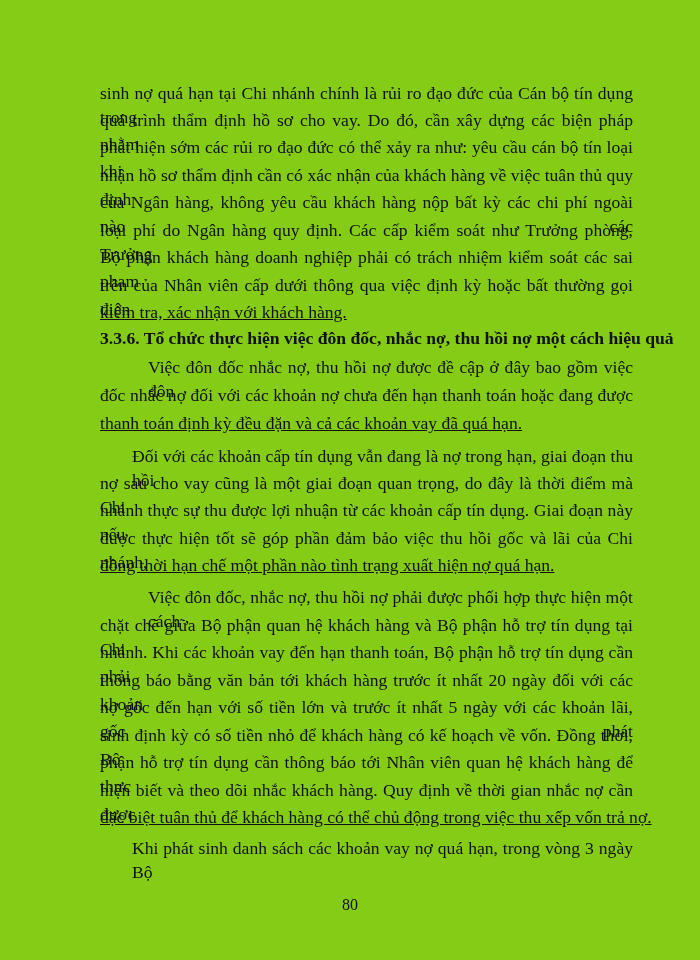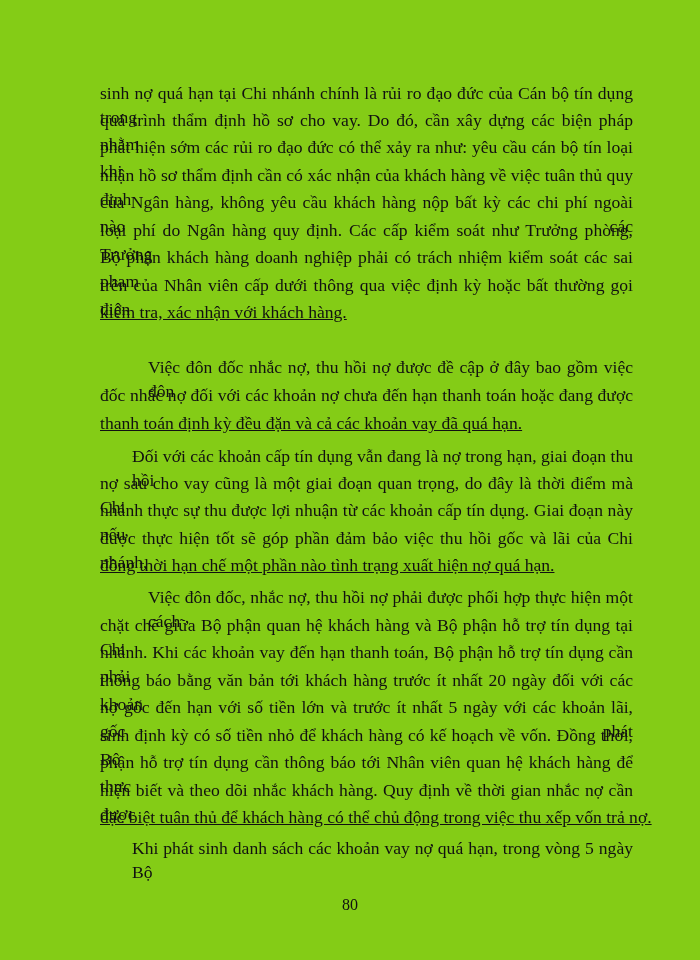--- a/index.html
+++ b/index.html
@@ -39,20 +39,21 @@
     <div class="line" style="top: 108px; white-space: normal; height: auto;">quá trình thẩm định hồ sơ cho vay. Do đó, cần xây dựng các biện pháp nhằm</div>
     <div class="line" style="top: 135px; white-space: normal; height: auto;">phát hiện sớm các rủi ro đạo đức có thể xảy ra như: yêu cầu cán bộ tín loại khi</div>
     <div class="line" style="top: 163px; white-space: normal; height: auto;">nhận hồ sơ thẩm định cần có xác nhận của khách hàng về việc tuân thủ quy định</div>
     <div class="line" style="top: 190px; white-space: normal; height: auto;">của Ngân hàng, không yêu cầu khách hàng nộp bất kỳ các chi phí ngoài nào các</div>
     <div class="line" style="top: 218px; white-space: normal; height: auto;">loại phí do Ngân hàng quy định. Các cấp kiểm soát như Trưởng phòng, Trưởng</div>
     <div class="line" style="top: 245px; white-space: normal; height: auto;">Bộ phận khách hàng doanh nghiệp phải có trách nhiệm kiểm soát các sai phạm</div>
     <div class="line" style="top: 273px; white-space: normal; height: auto;">trên của Nhân viên cấp dưới thông qua việc định kỳ hoặc bất thường gọi điện</div>
     <div class="line last" style="top:300px">kiểm tra, xác nhận với khách hàng.</div>
   </div>
 
+  <div class="line heading" style="top:326px">3.3.6. Tổ chức thực hiện việc đôn đốc, nhắc nợ, thu hồi nợ một cách hiệu quả</div>
 
   <div>
     <div class="line" style="top: 355px; left: 148px; width: 485px; white-space: normal; height: auto;">Việc đôn đốc nhắc nợ, thu hồi nợ được đề cập ở đây bao gồm việc đôn</div>
     <div class="line" style="top: 383px; white-space: normal; height: auto;">đốc nhắc nợ đối với các khoản nợ chưa đến hạn thanh toán hoặc đang được</div>
     <div class="line last" style="top:411px">thanh toán định kỳ đều đặn và cả các khoản vay đã quá hạn.</div>
   </div>
 
   <div>
     <div class="line" style="top: 444px; left: 132px; width: 501px; white-space: normal; height: auto;">Đối với các khoản cấp tín dụng vẫn đang là nợ trong hạn, giai đoạn thu hồi</div>
     <div class="line" style="top: 471px; white-space: normal; height: auto;">nợ sau cho vay cũng là một giai đoạn quan trọng, do đây là thời điểm mà Chi</div>
@@ -67,18 +68,18 @@
     <div class="line" style="top: 640px; white-space: normal; height: auto;">nhánh. Khi các khoản vay đến hạn thanh toán, Bộ phận hỗ trợ tín dụng cần phải</div>
     <div class="line" style="top: 668px; white-space: normal; height: auto;">thông báo bằng văn bản tới khách hàng trước ít nhất 20 ngày đối với các khoản</div>
     <div class="line" style="top: 695px; white-space: normal; height: auto;">nợ gốc đến hạn với số tiền lớn và trước ít nhất 5 ngày với các khoản lãi, gốc phát</div>
     <div class="line" style="top: 723px; white-space: normal; height: auto;">sinh định kỳ có số tiền nhỏ để khách hàng có kế hoạch về vốn. Đồng thời, Bộ</div>
     <div class="line" style="top: 750px; white-space: normal; height: auto;">phận hỗ trợ tín dụng cần thông báo tới Nhân viên quan hệ khách hàng để thực</div>
     <div class="line" style="top: 778px; white-space: normal; height: auto;">hiện biết và theo dõi nhắc khách hàng. Quy định về thời gian nhắc nợ cần được</div>
     <div class="line last" style="top:805px">đặc biệt tuân thủ để khách hàng có thể chủ động trong việc thu xếp vốn trả nợ.</div>
   </div>
 
   <div>
-    <div class="line" style="top: 836px; left: 132px; width: 501px; white-space: normal; height: auto;">Khi phát sinh danh sách các khoản vay nợ quá hạn, trong vòng 5 ngày Bộ</div>
+    <div class="line" style="top: 836px; left: 132px; width: 501px; white-space: normal; height: auto;">Khi phát sinh danh sách các khoản vay nợ quá hạn, trong vòng 3 ngày Bộ</div>
   </div>
 
   <div class="page-number">80</div>
 
 </div>
 
 </body></html>

